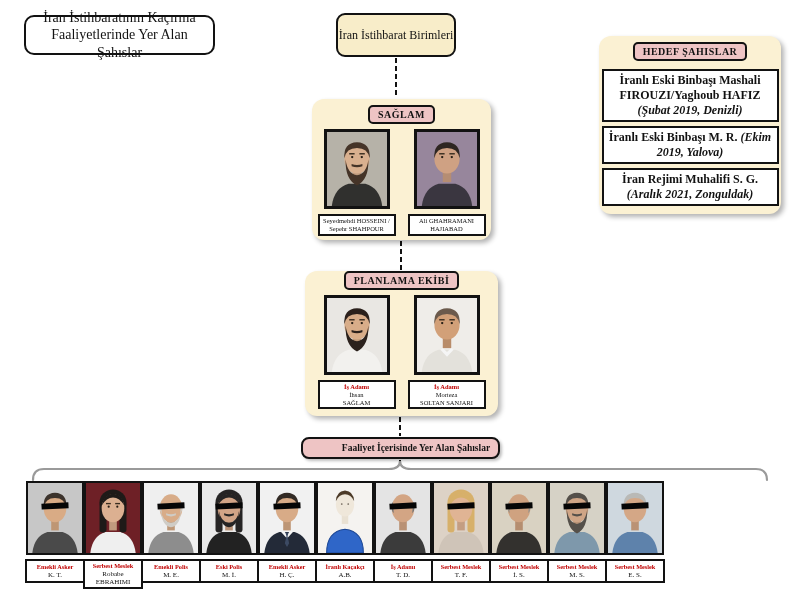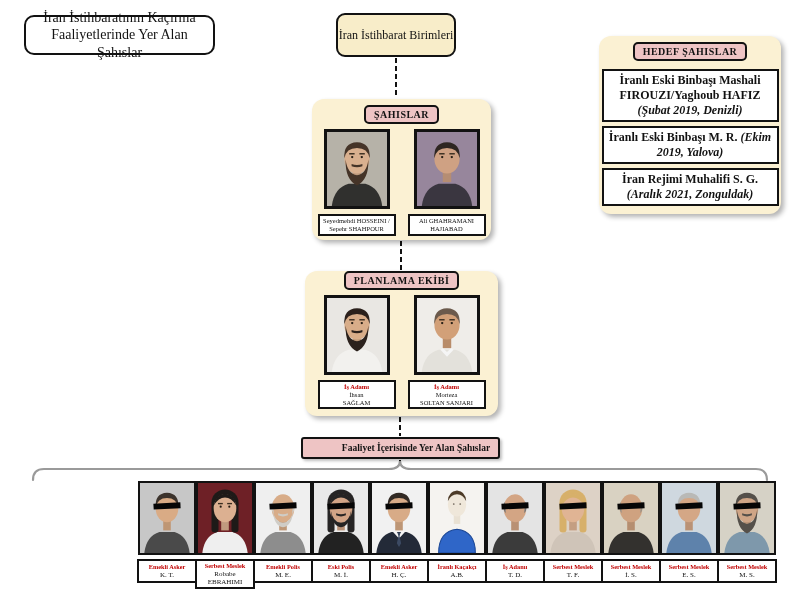--- a/index.html
+++ b/index.html
@@ -30,24 +30,24 @@
   .cols{display:flex;justify-content:center;gap:12px;margin-top:5px;}
   .col{display:flex;flex-direction:column;align-items:center;}
   .photo{border:3px solid var(--ink);background:#ddd;box-sizing:border-box;overflow:hidden;}
   .photo.md{width:66px;height:80px;}
   .plabel{margin-top:5px;background:#fff;border:2px solid var(--ink);width:78px;min-height:18px;
     display:flex;flex-direction:column;align-items:center;justify-content:center;text-align:center;
     font-size:6.5px;line-height:1.2;white-space:pre-line;padding:1px;box-sizing:border-box;}
   .role-red{color:var(--red);font-weight:bold;}
 
   .faaliyet-box{position:absolute;left:301px;top:437px;width:199px;height:22px;background:var(--pink);
-    border:2.5px solid var(--ink);border-radius:3px;display:flex;align-items:center;justify-content:center;
+    border:2.5px solid var(--ink);border-radius:8px;display:flex;align-items:center;justify-content:center;
     font-weight:bold;font-size:9.5px;box-sizing:border-box;box-shadow:2px 2px 3px rgba(0,0,0,.25);padding-left:31px;}
 
-  .row{position:absolute;left:26px;top:481px;width:750px;display:flex;justify-content:flex-end;}
+  .row{position:absolute;left:26px;top:481px;width:750px;display:flex;justify-content:flex-start;}
   .card{width:58px;display:flex;flex-direction:column;align-items:center;}
   .photo.sm{width:58px;height:74px;border-width:2.5px;}
   .clabel{margin-top:4px;width:60px;min-height:24px;background:#fff;border:2px solid var(--ink);
     display:flex;flex-direction:column;align-items:center;justify-content:center;text-align:center;
     box-sizing:border-box;padding:1px 0;}
   .clabel .role{font-size:6.3px;font-weight:bold;color:var(--red);line-height:1.2;}
   .clabel .pname{font-size:7px;line-height:1.2;}
 </style>
 </head>
 <body>
@@ -73,21 +73,21 @@
     </div>
     <div class="h-item">
       <span class="h-text">İranlı Eski Binbaşı M. R.</span><span class="h-note"> (Ekim 2019, Yalova)</span>
     </div>
     <div class="h-item">
       <span class="h-text">İran Rejimi Muhalifi S. G.</span><span class="h-note"> (Aralık 2021, Zonguldak)</span>
     </div>
   </div>
 
   <div class="panel talimat">
-    <div class="pink-h">ŞAHISLAR</div>
+    <div class="pink-h">SAĞLAM</div>
     <div class="cols">
       <div class="col">
         <div class="photo md"><svg viewBox="0 0 100 130" width="100%" height="100%" preserveAspectRatio="none">
               <rect width="100" height="130" fill="#b6b2a8"></rect>
               <path d="M8,130 Q12,98 36,91 L64,91 Q88,98 92,130 Z" fill="#30302e"></path>
               <rect x="43" y="66" width="14" height="22" fill="#d9b08f"></rect>
               <rect x="43" y="66" width="14" height="22" fill="#000" opacity="0.12"></rect>
               <ellipse cx="50" cy="47" rx="21" ry="26" fill="#d9b08f"></ellipse>
               <path d="M29,46 Q27,19 50,18 Q73,19 71,46 Q68,28 50,28 Q32,28 29,46 Z" fill="#453428"></path>
               <path d="M31,48 Q30,84 50,94 Q70,84 69,48 Q66,74 50,76 Q34,74 31,48 Z" fill="#453428"></path>
@@ -320,44 +320,44 @@
           <path d="M71,48 Q72,40 69,35 L67,56 Q71,54 71,48 Z" fill="#9a948a"></path>
             <rect x="25" y="37" width="50" height="11" fill="#060606" transform="rotate(-3 50 42)"></rect>
           </svg></div>
       <div class="clabel">
         <div class="role">Serbest Meslek</div>
         <div class="pname">İ. S.</div>
       </div>
     </div>
     <div class="card">
       <div class="photo sm"><svg viewBox="0 0 100 130" width="100%" height="100%" preserveAspectRatio="none">
-            <rect width="100" height="130" fill="#cfd8df"></rect>
-            <path d="M8,130 Q12,98 36,91 L64,91 Q88,98 92,130 Z" fill="#5e82ab"></path>
-            <rect x="43" y="66" width="14" height="22" fill="#d4a786"></rect>
-            <rect x="43" y="66" width="14" height="22" fill="#000" opacity="0.12"></rect>
-            <ellipse cx="50" cy="47" rx="21" ry="26" fill="#d4a786"></ellipse>
-            <path d="M29,46 Q27,19 50,18 Q73,19 71,46 Q68,28 50,28 Q32,28 29,46 Z" fill="#b9b9b6"></path>
-            <rect x="25" y="37" width="50" height="11" fill="#060606" transform="rotate(-3 50 42)"></rect>
-          </svg></div>
-      <div class="clabel">
-        <div class="role">Serbest Meslek</div>
-        <div class="pname">E. S.</div>
-      </div>
-    </div>
-    <div class="card">
-      <div class="photo sm"><svg viewBox="0 0 100 130" width="100%" height="100%" preserveAspectRatio="none">
             <rect width="100" height="130" fill="#d6d2c6"></rect>
             <path d="M8,130 Q12,98 36,91 L64,91 Q88,98 92,130 Z" fill="#7e98ab"></path>
             <rect x="43" y="66" width="14" height="22" fill="#cfa586"></rect>
             <rect x="43" y="66" width="14" height="22" fill="#000" opacity="0.12"></rect>
             <ellipse cx="50" cy="47" rx="21" ry="26" fill="#cfa586"></ellipse>
             <path d="M29,46 Q27,19 50,18 Q73,19 71,46 Q68,28 50,28 Q32,28 29,46 Z" fill="#55504a"></path>
             <path d="M31,48 Q30,84 50,94 Q70,84 69,48 Q66,74 50,76 Q34,74 31,48 Z" fill="#55504a"></path>
             <path d="M41,56 Q50,60 59,56 L59,60 Q50,64 41,60 Z" fill="#55504a"></path>
             <rect x="25" y="37" width="50" height="11" fill="#060606" transform="rotate(-3 50 42)"></rect>
           </svg></div>
       <div class="clabel">
         <div class="role">Serbest Meslek</div>
         <div class="pname">M. S.</div>
       </div>
     </div>
+    <div class="card">
+      <div class="photo sm"><svg viewBox="0 0 100 130" width="100%" height="100%" preserveAspectRatio="none">
+            <rect width="100" height="130" fill="#cfd8df"></rect>
+            <path d="M8,130 Q12,98 36,91 L64,91 Q88,98 92,130 Z" fill="#5e82ab"></path>
+            <rect x="43" y="66" width="14" height="22" fill="#d4a786"></rect>
+            <rect x="43" y="66" width="14" height="22" fill="#000" opacity="0.12"></rect>
+            <ellipse cx="50" cy="47" rx="21" ry="26" fill="#d4a786"></ellipse>
+            <path d="M29,46 Q27,19 50,18 Q73,19 71,46 Q68,28 50,28 Q32,28 29,46 Z" fill="#b9b9b6"></path>
+            <rect x="25" y="37" width="50" height="11" fill="#060606" transform="rotate(-3 50 42)"></rect>
+          </svg></div>
+      <div class="clabel">
+        <div class="role">Serbest Meslek</div>
+        <div class="pname">E. S.</div>
+      </div>
+    </div>
   </div>
 </div>
 
 </body></html>

